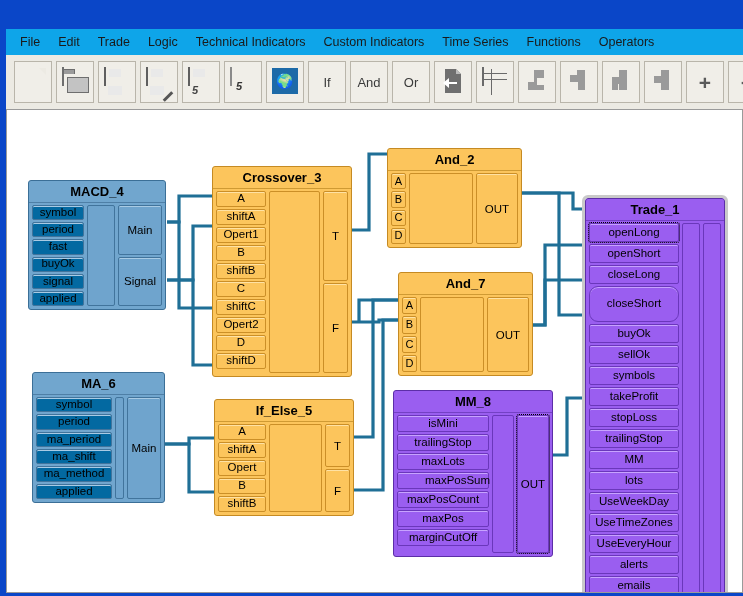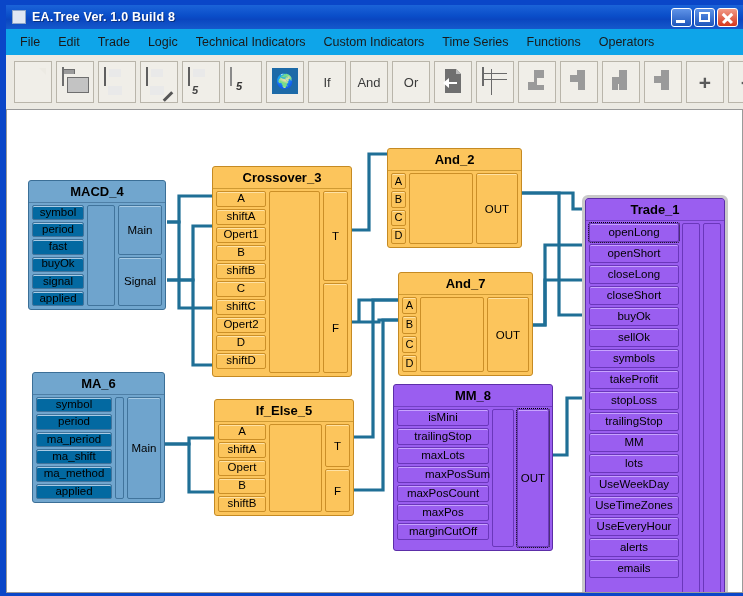--- a/index.html
+++ b/index.html
@@ -160,31 +160,20 @@
   .dotsel{outline:1px dotted #000;outline-offset:0px;}
   .statusbar{
     position:absolute;left:3px;top:590px;width:737px;height:4px;background:#0a46c8;
   }
 </style>
 </head>
 <body>
 
 <div id="app">
 
-  <div id="titlebar">
-    <span class="tb-icon"></span>
-    <span class="tb-text">EA.Tree Ver. 1.0 Build 8</span>
-    <span class="tb-spacer"></span>
-    <span class="winbtn min"></span>
-    <span class="winbtn max"></span>
-    <span class="winbtn close">
-      <i class="x1"></i>
-        <i class="x2"></i>
-    </span>
-  </div>
 
   <div id="menubar">
     <div class="mi">File</div>
     <div class="mi">Edit</div>
     <div class="mi">Trade</div>
     <div class="mi">Logic</div>
     <div class="mi">Technical Indicators</div>
     <div class="mi">Custom Indicators</div>
     <div class="mi">Time Series</div>
     <div class="mi">Functions</div>
@@ -446,21 +435,21 @@
           <div class="port" style="height:17px;">shiftB</div>
         </div>
         <div class="pane col fill"></div>
         <div class="col ports" style="width:25px;">
           <div class="outport" style="flex:1 1 0;">T</div>
           <div class="outport" style="flex:1 1 0;">F</div>
         </div>
       </div>
     </div>
 
-    <div class="node purple" style="left:386px;top:274px;width:160px;height:167px;">
+    <div class="node purple" style="left:386px;top:280px;width:160px;height:167px;">
       <div class="title">MM_8</div>
       <div class="body">
         <div class="col ports" style="width:92px;">
           <div class="port" style="height:17px;">isMini</div>
           <div class="port" style="height:17px;">trailingStop</div>
           <div class="port" style="height:17px;">maxLots</div>
           <div class="port" style="height:17px;padding-left:29px;">maxPosSum</div>
           <div class="port" style="height:17px;">maxPosCount</div>
           <div class="port" style="height:17px;">maxPos</div>
           <div class="port" style="height:17px;">marginCutOff</div>
@@ -472,21 +461,21 @@
       </div>
     </div>
 
     <div class="node purple selected" style="left:578px;top:88px;width:140px;height:441px;">
       <div class="title">Trade_1</div>
       <div class="body">
         <div class="col ports" style="width:90px;">
           <div class="port dotsel" style="height:19px;">openLong</div>
           <div class="port" style="height:19px;">openShort</div>
           <div class="port" style="height:19px;">closeLong</div>
-          <div class="port" style="height:19px;">closeShort</div>
+          <div class="port" style="height:36px;border-radius:9px;">closeShort</div>
           <div class="port" style="height:19px;">buyOk</div>
           <div class="port" style="height:19px;">sellOk</div>
           <div class="port" style="height:19px;">symbols</div>
           <div class="port" style="height:19px;">takeProfit</div>
           <div class="port" style="height:19px;">stopLoss</div>
           <div class="port" style="height:19px;">trailingStop</div>
           <div class="port" style="height:19px;">MM</div>
           <div class="port" style="height:19px;">lots</div>
           <div class="port" style="height:19px;">UseWeekDay</div>
           <div class="port" style="height:19px;">UseTimeZones</div>

